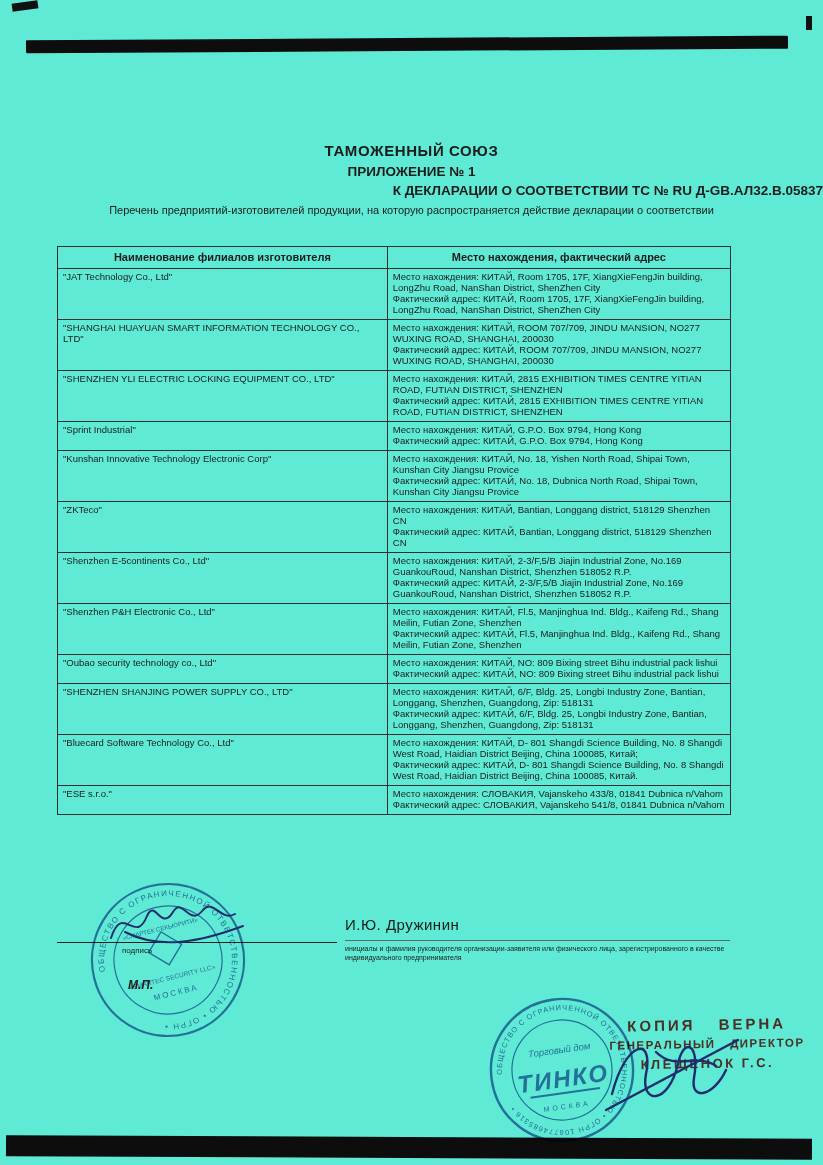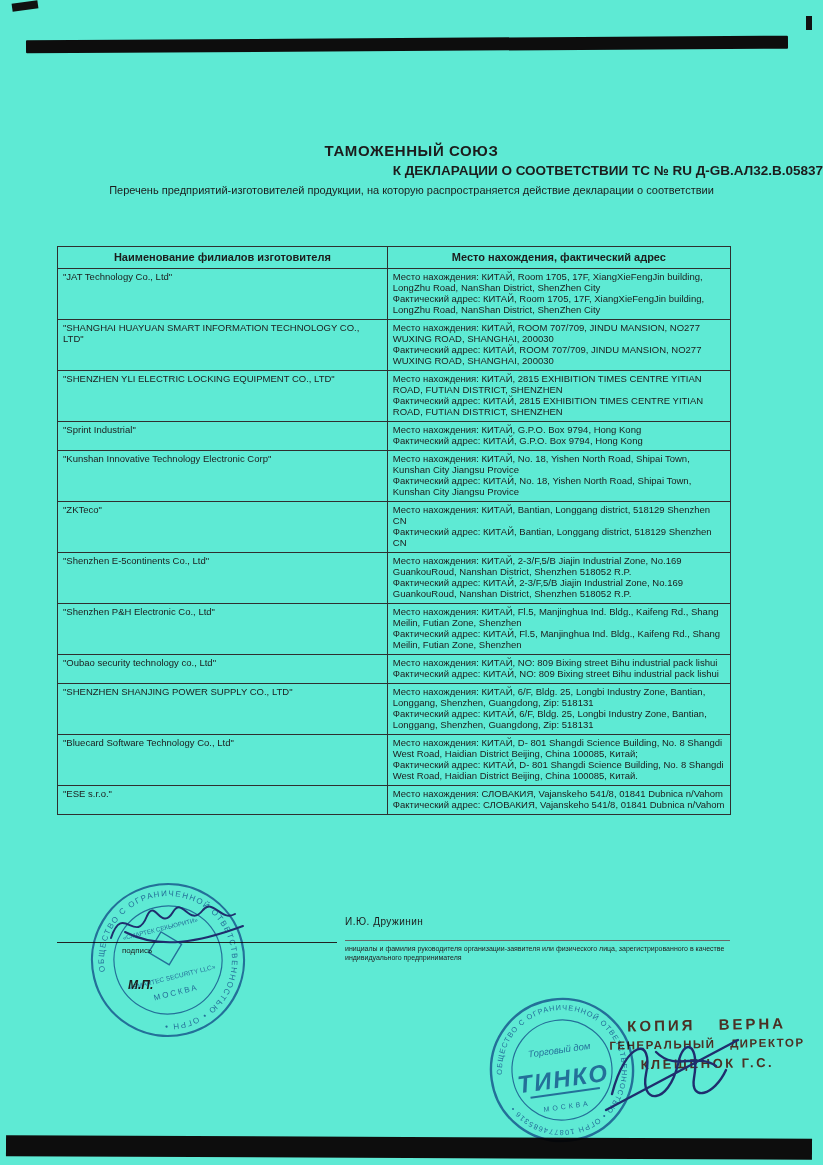--- a/index.html
+++ b/index.html
@@ -34,21 +34,21 @@
   table.main td {
     border:1px solid #2f2f2f; vertical-align:top; padding:2px 5px 4px;
   }
   td.name { width:49%; }
   td.addr div { margin:0; }
 
   
   .sig-line { position:absolute; left:57px; top:942px; width:280px; border-top:1.5px solid #222; }
   .podpis { position:absolute; left:122px; top:946px; font-size:8px; color:#222; }
   .mp { position:absolute; left:128px; top:978px; font-size:12px; font-weight:bold; z-index:6;font-style:italic; }
-  .head-name { position:absolute; left:345px; top:916px; font-size:10px; letter-spacing:0.5px; }
+  .head-name { position:absolute; left:345px; top:916px; font-size:15px; letter-spacing:0.5px; }
   .caption-line { position:absolute; left:345px; top:940px; width:385px; height:1px; background:#666; }
   .caption { position:absolute; left:345px; top:944px; width:400px; font-size:7px; line-height:1.35; color:#222; }
 
   
   .stamp { position:absolute; mix-blend-mode:multiply; opacity:0.82; }
   .stamp svg text, .stamp svg textPath { font-family:"Liberation Sans", sans-serif; }
   .stamp-left { left:88px; top:880px; width:160px; height:160px; transform:rotate(-14deg); z-index:5; }
   .stamp-right { left:487px; top:995px; width:150px; height:150px; transform:rotate(-8deg); z-index:5; }
 
   .red-stamp {
@@ -69,20 +69,21 @@
 
 <div class="page">
 
   <div class="bar top"></div>
   <div class="bar bottom"></div>
   <div class="speck1"></div>
   <div class="speck2"></div>
 
   <div class="titles">
     <div class="t1">ТАМОЖЕННЫЙ СОЮЗ</div>
+    <div class="t2">ПРИЛОЖЕНИЕ № 1</div>
     <div class="t3">К ДЕКЛАРАЦИИ О СООТВЕТСТВИИ ТС № RU Д-GB.АЛ32.В.05837</div>
     <div class="t4">Перечень предприятий-изготовителей продукции, на которую распространяется действие декларации о соответствии</div>
   </div>
 
   <table class="main">
     <thead>
       <tr>
         <th>Наименование филиалов изготовителя</th>
         <th>Место нахождения, фактический адрес</th>
       </tr>
@@ -113,21 +114,21 @@
         <td class="name">"Sprint Industrial"</td>
         <td class="addr">
           <div>Место нахождения: КИТАЙ, G.P.O. Box 9794, Hong Kong</div>
           <div>Фактический адрес: КИТАЙ, G.P.O. Box 9794, Hong Kong</div>
         </td>
       </tr>
       <tr>
         <td class="name">"Kunshan Innovative Technology Electronic Corp"</td>
         <td class="addr">
           <div>Место нахождения: КИТАЙ, No. 18, Yishen North Road, Shipai Town, Kunshan City Jiangsu Provice</div>
-          <div>Фактический адрес: КИТАЙ, No. 18, Yishen North Road, Shipai Town, Kunshan City Jiangsu Provice</div>
+          <div>Фактический адрес: КИТАЙ, No. 18, Dubnica North Road, Shipai Town, Kunshan City Jiangsu Provice</div>
         </td>
       </tr>
       <tr>
         <td class="name">"ZKTeco"</td>
         <td class="addr">
           <div>Место нахождения: КИТАЙ, Bantian, Longgang district, 518129 Shenzhen CN</div>
           <div>Фактический адрес: КИТАЙ, Bantian, Longgang district, 518129 Shenzhen CN</div>
         </td>
       </tr>
       <tr>
@@ -161,21 +162,21 @@
       <tr>
         <td class="name">"Bluecard Software Technology Co., Ltd"</td>
         <td class="addr">
           <div>Место нахождения: КИТАЙ, D- 801 Shangdi Science Building, No. 8 Shangdi West Road, Haidian District Beijing, China 100085, Китай;</div>
           <div>Фактический адрес: КИТАЙ, D- 801 Shangdi Science Building, No. 8 Shangdi West Road, Haidian District Beijing, China 100085, Китай.</div>
         </td>
       </tr>
       <tr>
         <td class="name">"ESE s.r.o."</td>
         <td class="addr">
-          <div>Место нахождения: СЛОВАКИЯ, Vajanskeho 541/8, 01841 Dubnica n/Vahom</div>
+          <div>Место нахождения: СЛОВАКИЯ, Vajanskeho 433/8, 01841 Dubnica n/Vahom</div>
           <div>Фактический адрес: СЛОВАКИЯ, Vajanskeho 541/8, 01841 Dubnica n/Vahom</div>
         </td>
       </tr>
     </tbody>
   </table>
 
   <div class="sig-line"></div>
   <div class="podpis">подпись</div>
   <div class="mp">М.П.</div>
   <div class="head-name">И.Ю. Дружинин</div>

